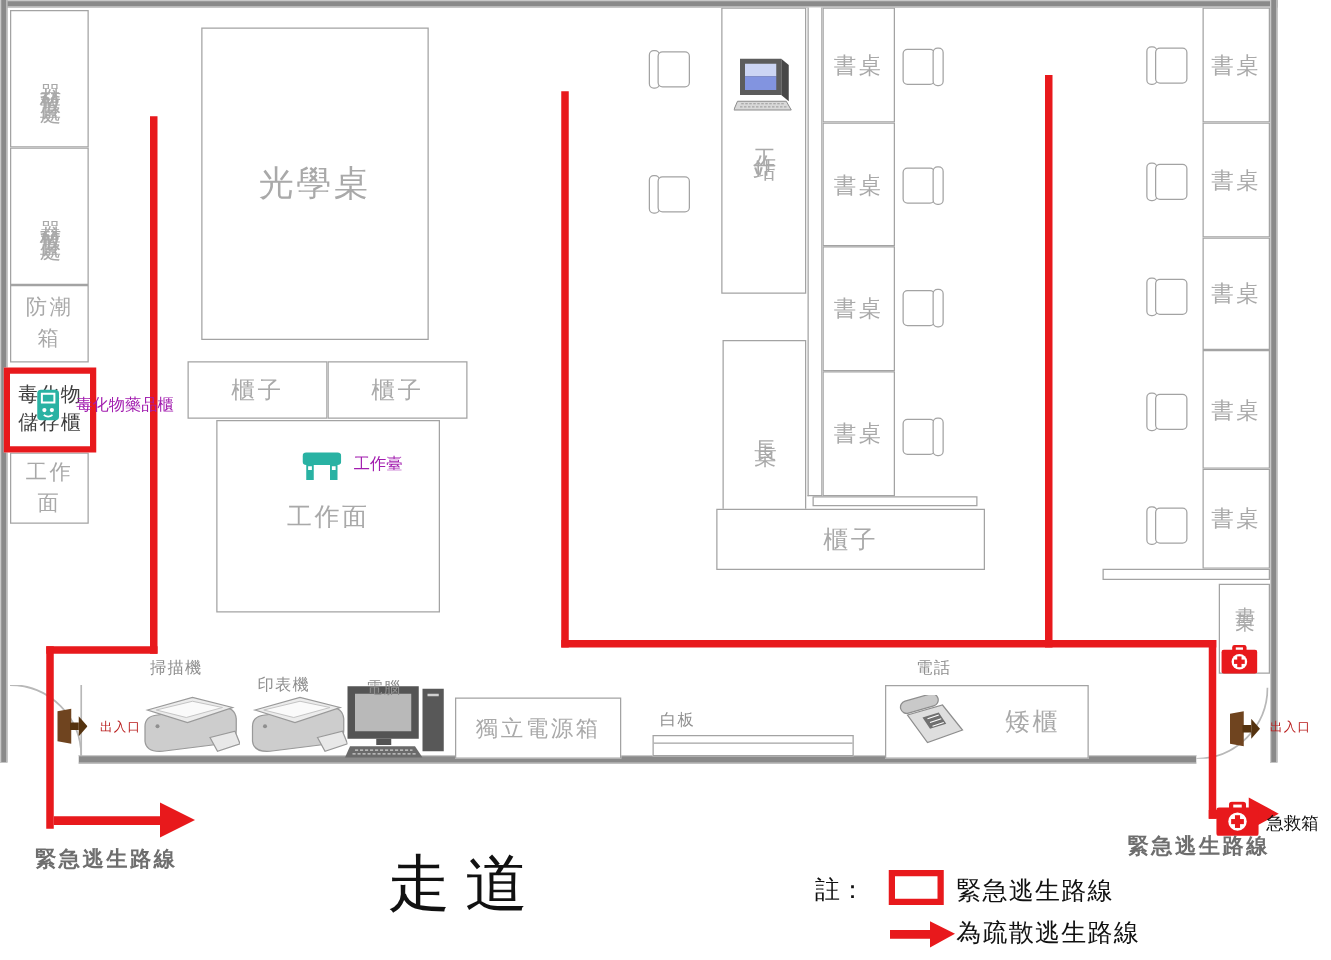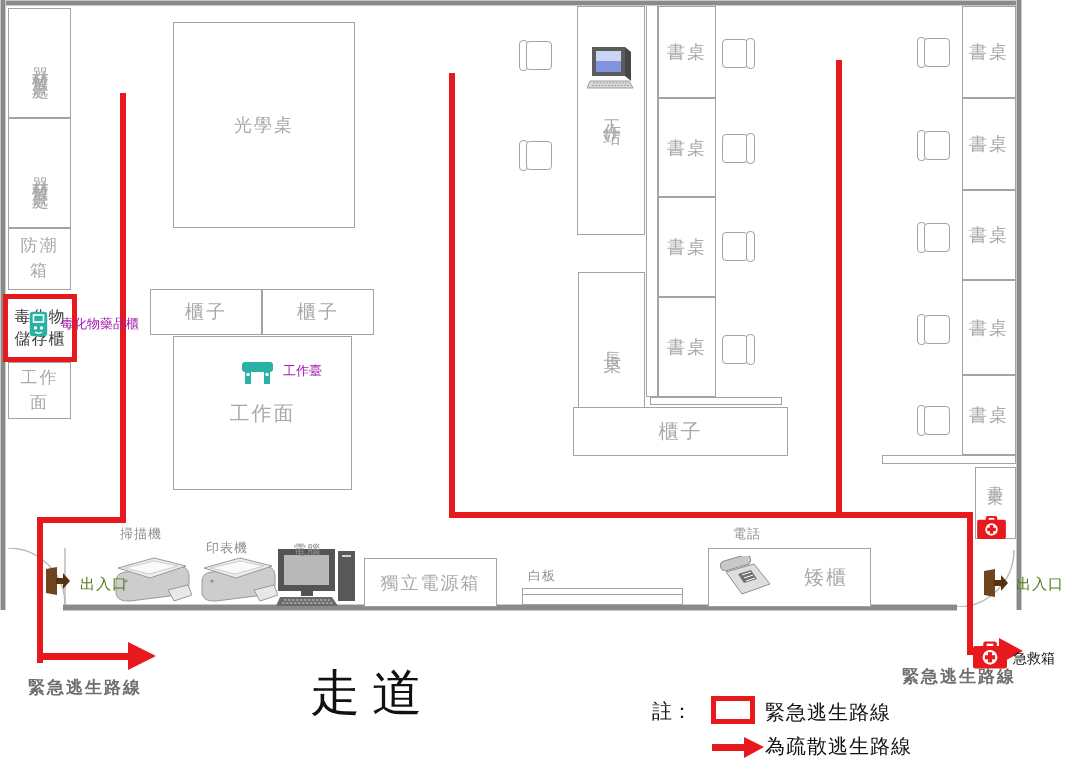--- a/index.html
+++ b/index.html
@@ -27,21 +27,21 @@
   .back-l .cseat{margin-left:-2px}
   .back-r{flex-direction:row-reverse}
   .back-r .cseat{margin-right:-2px}
 
   .route{position:absolute;background:var(--red);z-index:4}
   .ahead{position:absolute;width:0;height:0;z-index:4}
 
   .lbl{position:absolute;white-space:nowrap;z-index:6}
   .glabel{font-size:13px;color:#8f8f8f;letter-spacing:1px}
   .blabel{font-size:13px;color:#a21caf}
-  .exitlbl{font-size:15px;color:#4d7c0f;letter-spacing:1px}
+  .exitlbl{font-size:10px;color:#b91c1c;letter-spacing:1px}
   .esc{font-size:17px;font-weight:600;color:#6e6e6e;letter-spacing:2px}
 
   .icon{position:absolute;z-index:5;line-height:0}
   .arc{position:absolute;z-index:2;line-height:0}
 
   .redbox{position:absolute;border:5px solid var(--red);background:#fff;z-index:3;
           display:flex;flex-direction:column;align-items:center;justify-content:center;
           color:#3f3f3f;font-size:16px;line-height:1.35;letter-spacing:1px}
   #legend-rect{position:absolute;border:5px solid var(--red);width:44px;height:28px;z-index:6}
   #fire-ellipse{position:absolute;left:853px;top:546px;width:94px;height:63px;
@@ -85,21 +85,21 @@
         <circle cx="12.5" cy="17" r="1.7" fill="#fff"></circle>
       <path d="M6,21 Q9.5,23.5 13,21" stroke="#fff" stroke-width="1.3" fill="none"></path>
     </svg>
   </div>
   <div class="lbl blabel" style="left:61px;top:315px">毒化物藥品櫃</div>
 
   <div class="box" style="left:8px;top:362px;width:63px;height:57px;font-size:17px">
     <span class="w2">工作面</span>
   </div>
 
-  <div class="box" style="left:173px;top:22px;width:182px;height:206px;font-size:18px">
+  <div class="box" style="left:161px;top:22px;width:182px;height:250px;font-size:28px">
     <span>光學桌</span>
   </div>
   <div class="box" style="left:150px;top:289px;width:112px;height:46px;font-size:19px">
     <span>櫃子</span>
   </div>
   <div class="box" style="left:262px;top:289px;width:112px;height:46px;font-size:19px">
     <span>櫃子</span>
   </div>
   <div class="box" style="left:173px;top:336px;width:179px;height:154px;font-size:20px">
     <span>工作面</span>
@@ -328,21 +328,21 @@
       <rect x="0" y="4" width="30" height="20" rx="2" fill="var(--red)"></rect>
       <circle cx="15" cy="14" r="6.5" fill="#fff"></circle>
       <rect x="13.2" y="9.5" width="3.6" height="9" fill="var(--red)"></rect>
       <rect x="10.5" y="12.2" width="9" height="3.6" fill="var(--red)"></rect>
     </svg>
   </div>
   <div class="lbl" style="left:1013px;top:650px;font-size:14px;color:#111">急救箱</div>
 
   <div class="lbl esc" style="left:28px;top:676px">緊急逃生路線</div>
   <div class="lbl esc" style="left:902px;top:665px">緊急逃生路線</div>
-  <div class="lbl" style="left:310px;top:660px;font-size:50px;color:#111;letter-spacing:12px">走道</div>
+  <div class="lbl" style="left:310px;top:674px;font-size:50px;color:#111;letter-spacing:12px">走道</div>
 
   <div class="lbl" style="left:652px;top:698px;font-size:20px;color:#111">註：</div>
   <div id="legend-rect" style="left:711px;top:696px"></div>
   <div class="lbl" style="left:765px;top:699px;font-size:20px;color:#111;letter-spacing:1px">緊急逃生路線</div>
   <div class="route" style="left:712px;top:744px;width:34px;height:7px;z-index:6"></div>
   <div class="ahead" style="left:744px;top:737px;border-left:20px solid var(--red);border-top:10px solid transparent;border-bottom:11px solid transparent;z-index:6"></div>
   <div class="lbl" style="left:765px;top:733px;font-size:20px;color:#111;letter-spacing:1px">為疏散逃生路線</div>
 
 </div>
 

